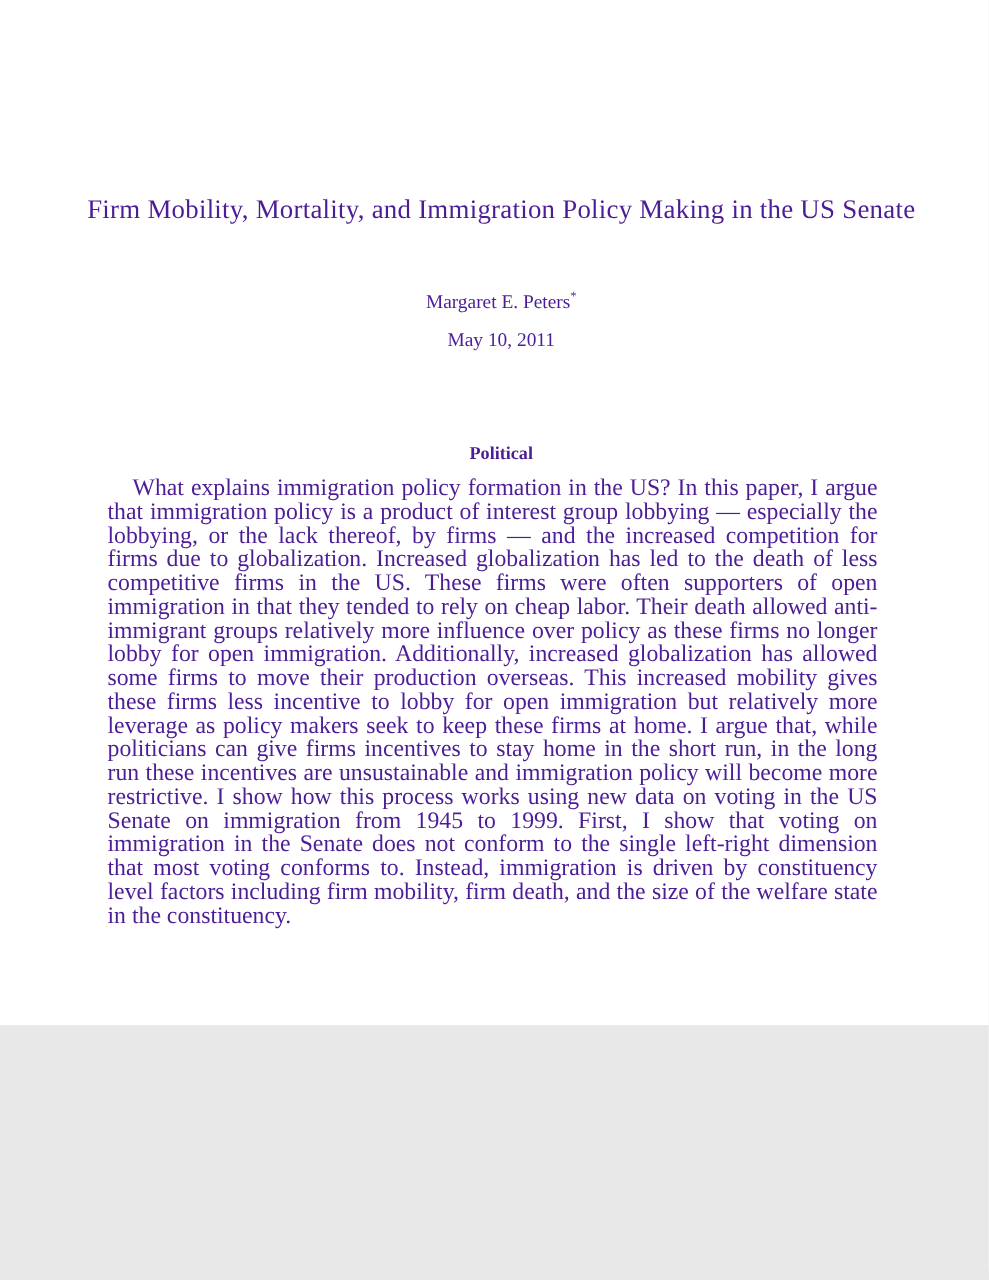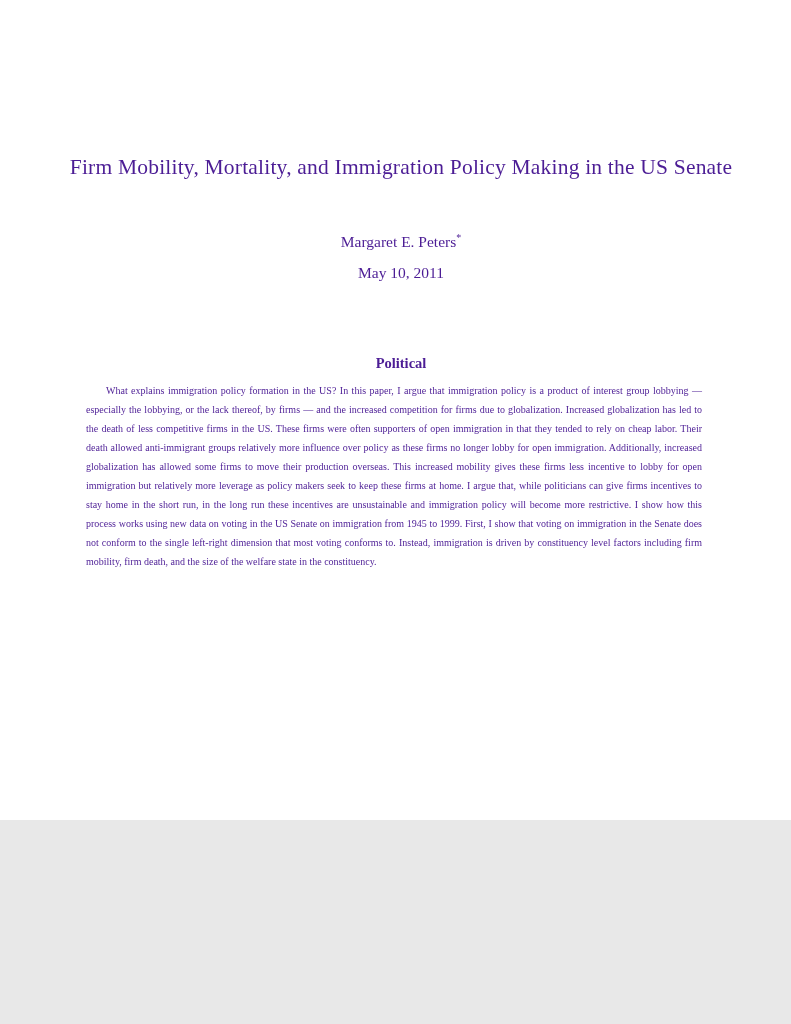--- a/index.html
+++ b/index.html
@@ -54,21 +54,21 @@
     margin: 0;
     text-align: center;
     font-size: 14.5px;
     font-weight: 700;
   }
   .abstract-body {
     position: absolute;
     top: 381px; left: 86px;
     width: 616px;
     margin: 0;
-    font-size: 10px;
+    font-size: 19px;
     line-height: 19px;
     text-align: justify;
     text-indent: 20px;
   }
   .conference-note {
     position: absolute;
     top: 832px; left: 90px;
     width: 614px;
     margin: 0;
     font-size: 13.8px;

